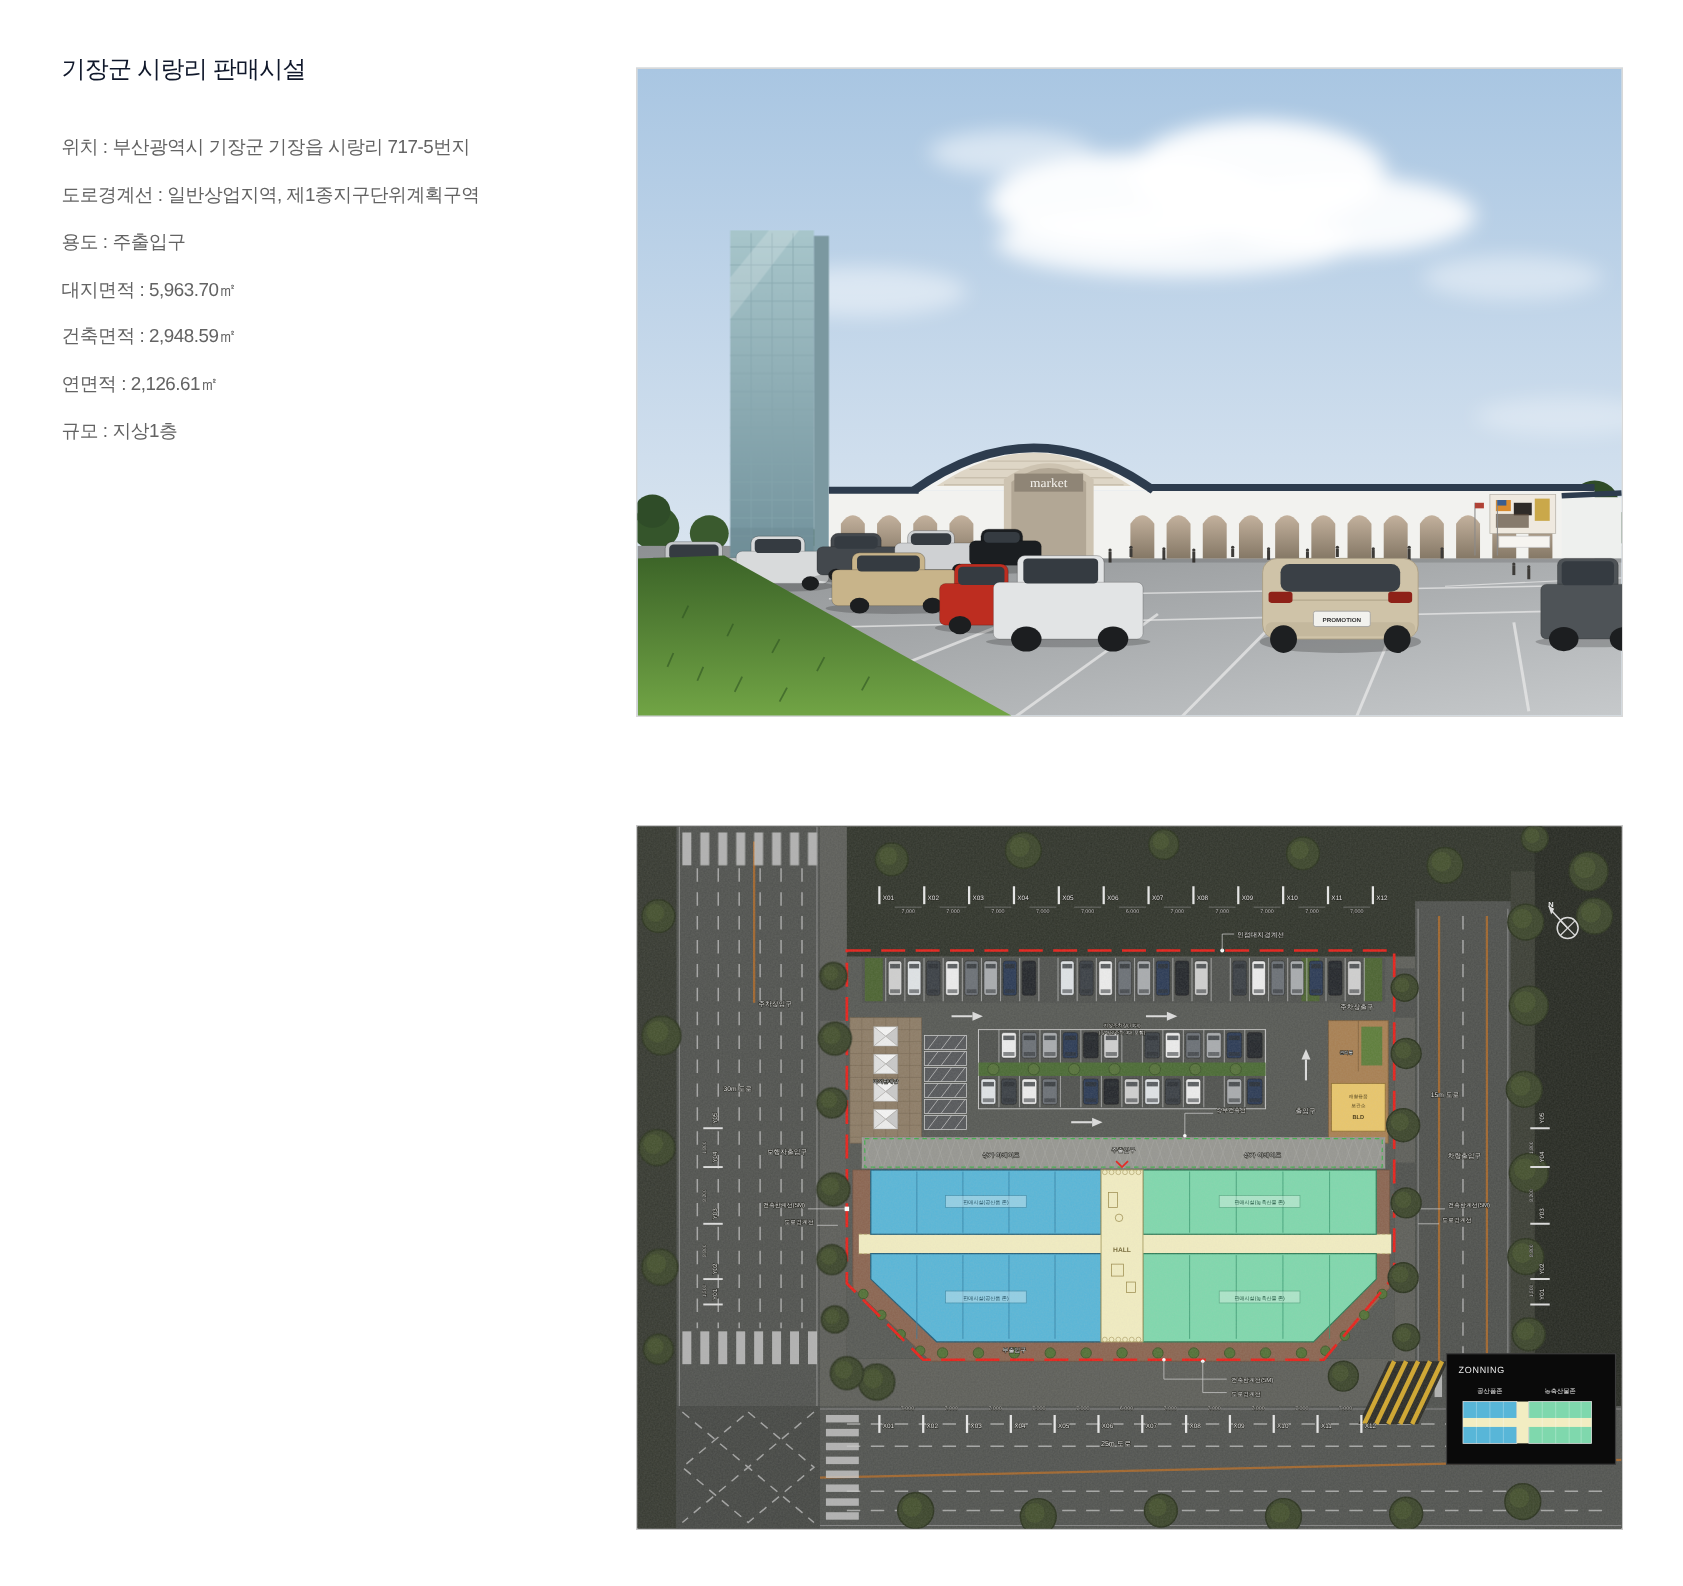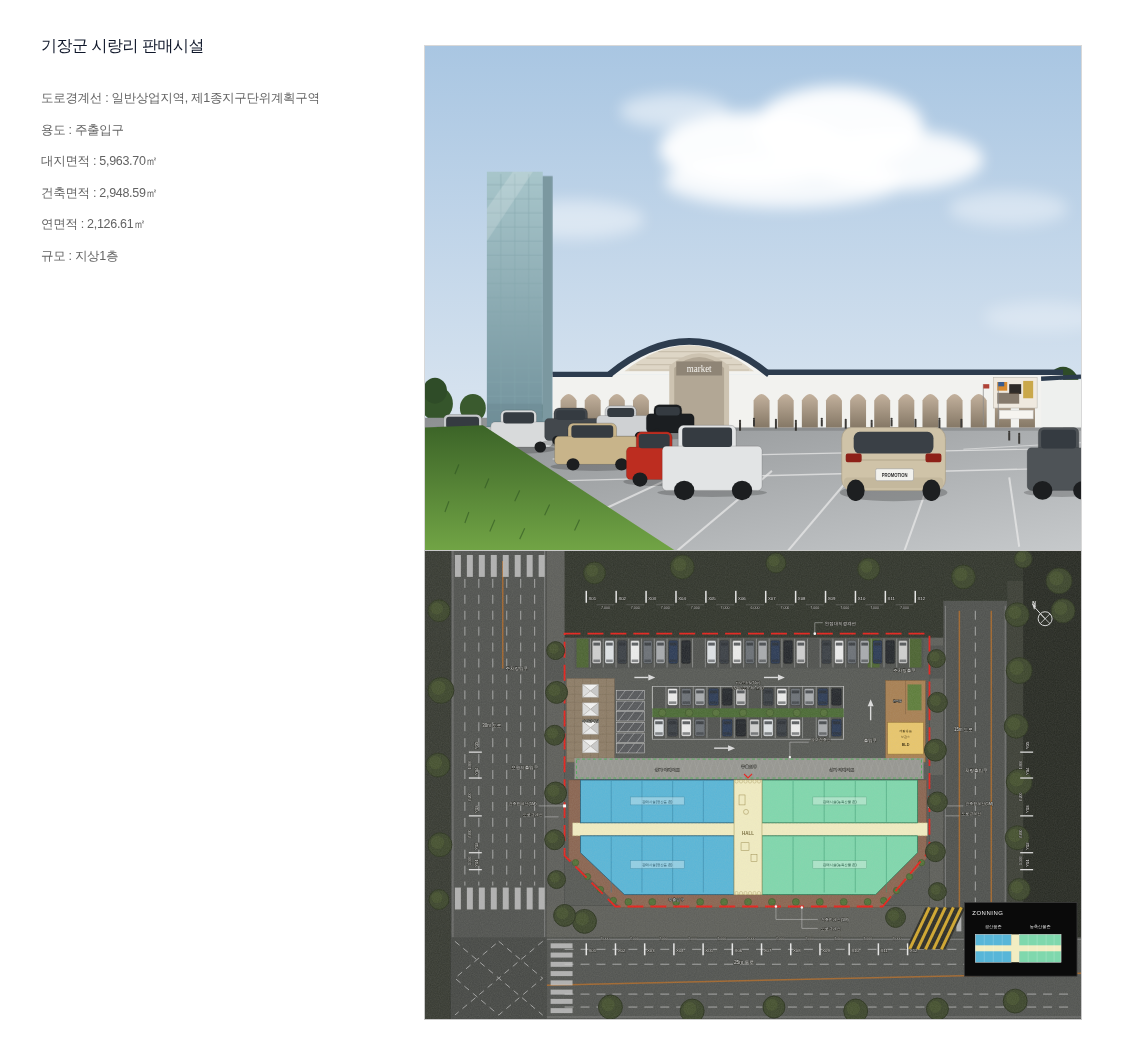--- a/index.html
+++ b/index.html
@@ -3,34 +3,35 @@
 <meta charset="utf-8">
 <style>
   html,body{margin:0;padding:0;}
   body{width:1122px;height:1057px;background:#ffffff;position:relative;
        font-family:"Liberation Sans","DejaVu Sans",sans-serif;overflow:hidden;}
   .info{position:absolute;left:41px;top:36px;width:380px;}
   .info h1{font-size:21px;font-weight:700;color:#141414;margin:0 0 14px 0;letter-spacing:-0.5px;}
   .info h2{font-size:16px;font-weight:400;color:#0f172a;margin:0 0 33px 0;letter-spacing:-0.5px;}
   .info p{font-size:12.5px;color:#636363;margin:0 0 14.5px 0;letter-spacing:-0.3px;}
   .panel{position:absolute;left:424px;width:658px;box-sizing:border-box;}
-  .panel-render{top:45px;height:506px;border:1px solid #d8d8d8;background:#cfe0ec;}
+  .panel-render{top:45px;height:433px;border:1px solid #d8d8d8;background:#cfe0ec;}
   .panel-plan{top:550px;height:470px;border:1px solid #c9c9c9;background:#2c2f28;}
   .panel svg{display:block;width:100%;height:100%;}
   text{font-family:"Liberation Sans","DejaVu Sans",sans-serif;}
   .pl{fill:#e6e6e6;paint-order:stroke;stroke:#15150f;stroke-width:0.7px;stroke-linejoin:round;}
   .pl-dim{fill:#c9c9c9;paint-order:stroke;stroke:#15150f;stroke-width:0.45px;}
   .zl-blue{fill:#0f3c50;}
   .zl-green{fill:#0d4630;}
 </style>
 </head>
 <body>
 
 <div class="info">
   <h2>기장군 시랑리 판매시설</h2>
+  <p>위치 : 부산광역시 기장군 기장읍 시랑리 717-5번지</p>
   <p>도로경계선 : 일반상업지역, 제1종지구단위계획구역</p>
   <p>용도 : 주출입구</p>
   <p>대지면적 : 5,963.70㎡</p>
   <p>건축면적 : 2,948.59㎡</p>
   <p>연면적 : 2,126.61㎡</p>
   <p>규모 : 지상1층</p>
 </div>
 
 <div class="panel panel-render">
 <svg viewBox="0 0 658 465" preserveAspectRatio="none">

